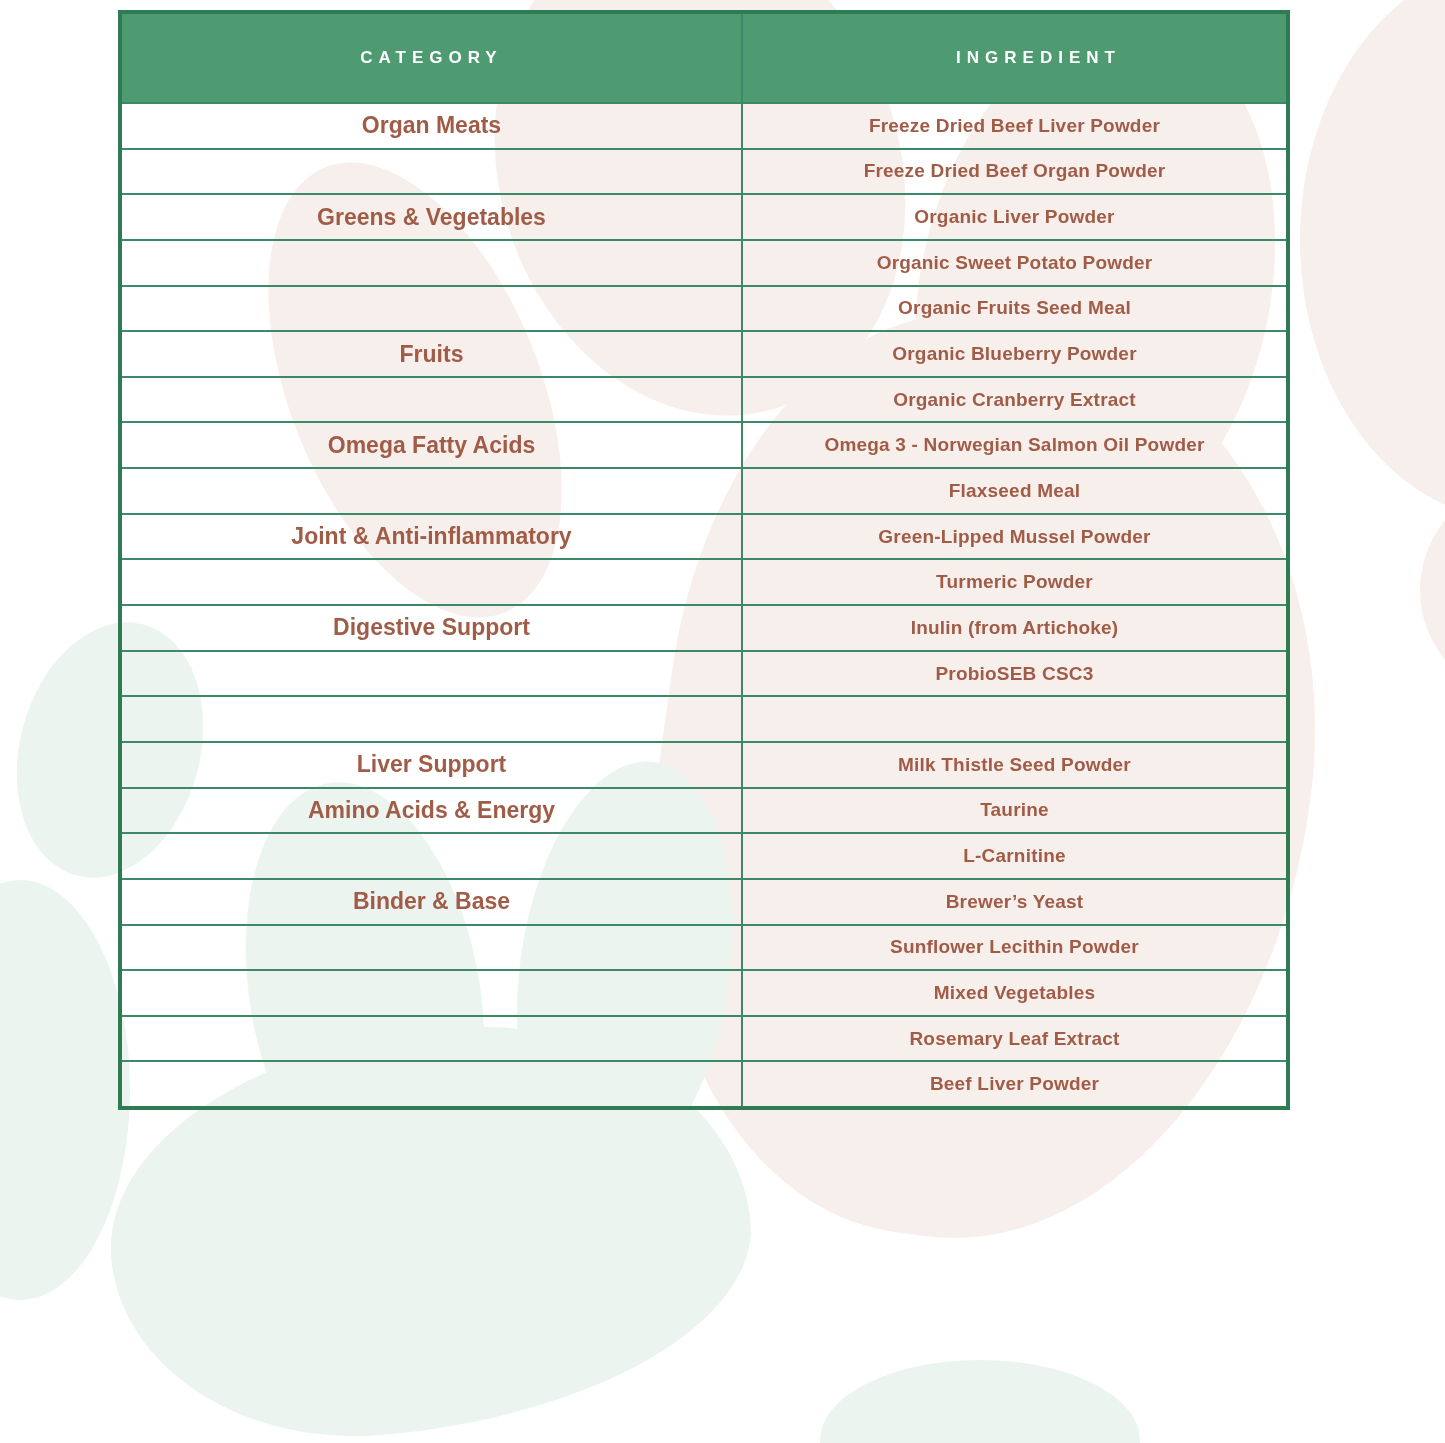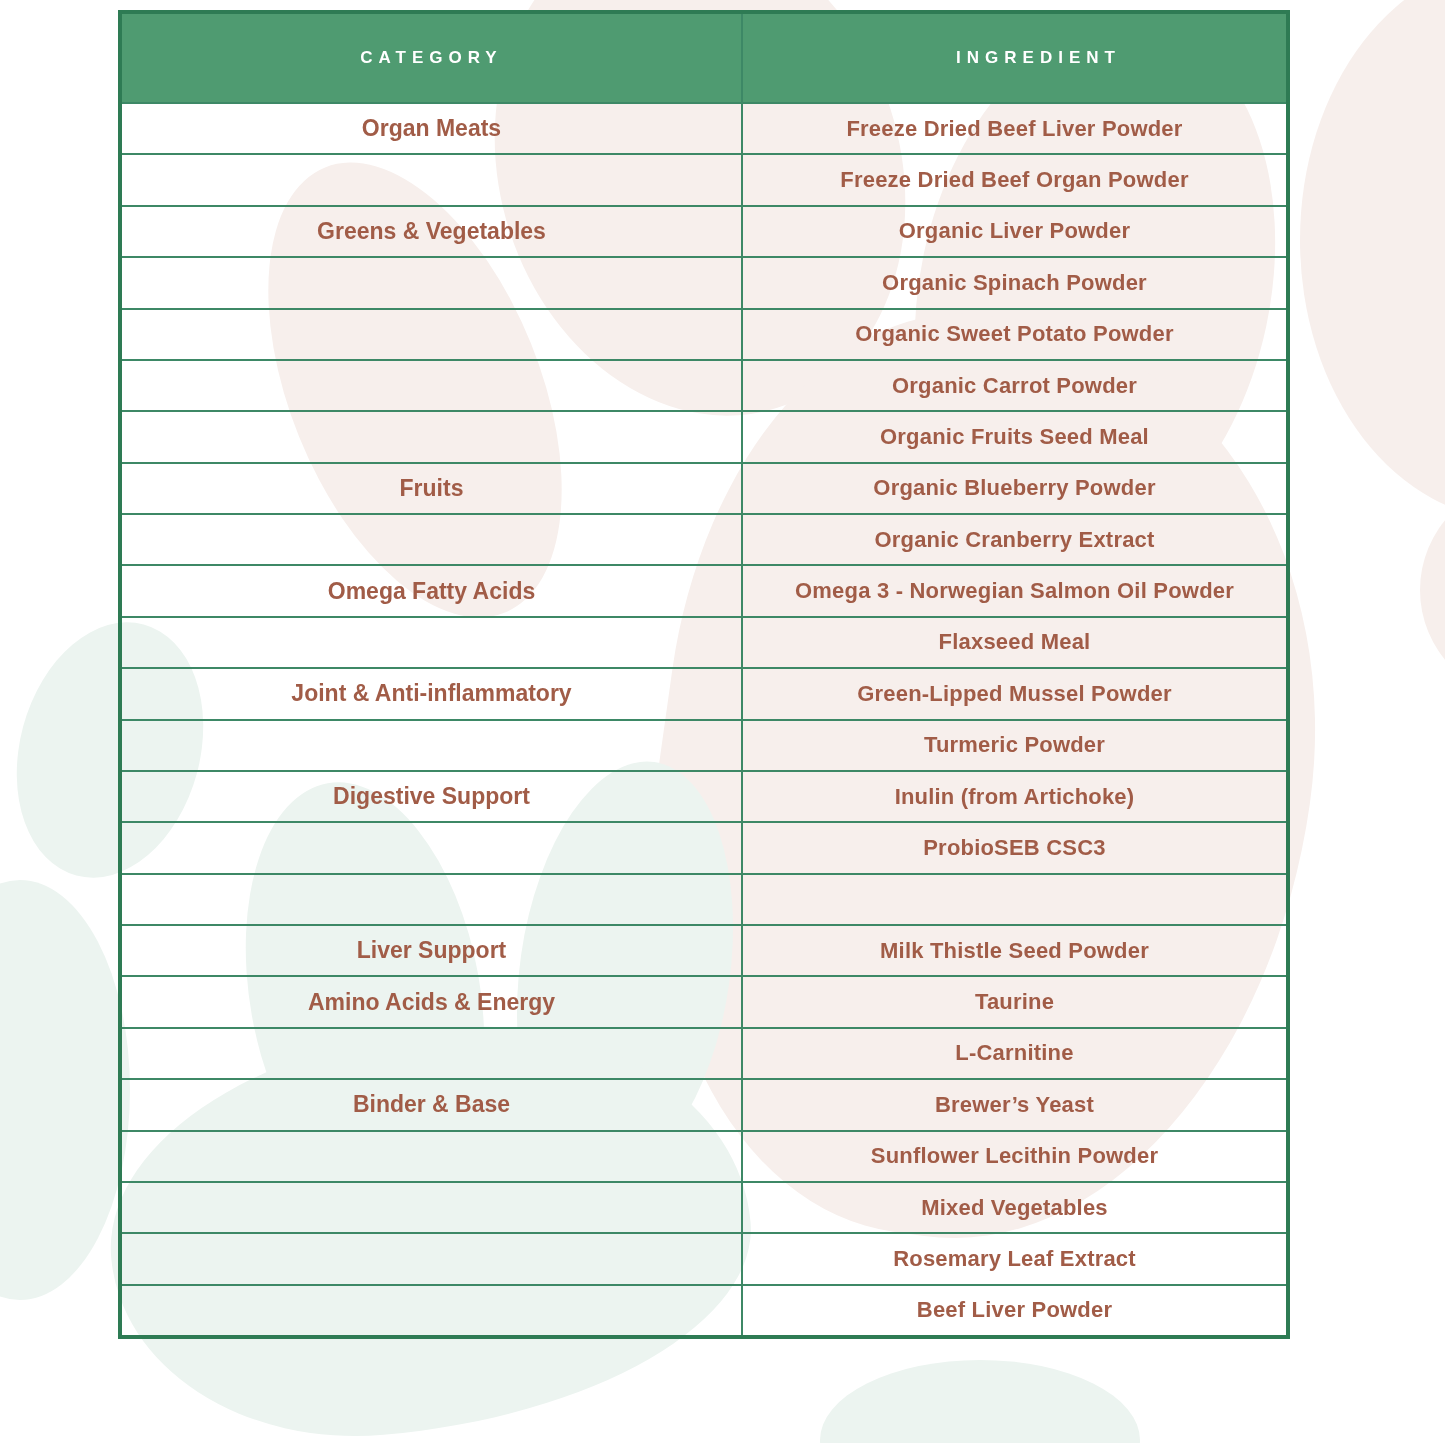--- a/index.html
+++ b/index.html
@@ -42,21 +42,21 @@
   .mint-left-b{left:-90px;top:880px;width:220px;height:420px;}
   .mint-toe-1{left:250px;top:780px;width:230px;height:430px;transform:rotate(-10deg);}
   .mint-toe-2{left:520px;top:760px;width:210px;height:420px;transform:rotate(8deg);}
   .mint-pad{left:110px;top:1030px;width:640px;height:400px;transform:rotate(-5deg);}
   .mint-bottom-c{left:820px;top:1360px;width:320px;height:160px;}
 
   
   .table-wrap{
     position:absolute;
     left:118px;top:10px;
-    width:1172px;height:1329px;
+    width:1172px;height:1100px;
     z-index:1;
     border:4px solid var(--outer);
     display:flex;flex-direction:column;
     background:transparent;
   }
   .thead{
     height:90px;flex:0 0 90px;
     display:flex;
     background:var(--header-bg);
     border-bottom:2px solid var(--line);
@@ -72,21 +72,21 @@
   .trow{flex:1;display:flex;}
   .trow:not(:last-child){border-bottom:2px solid var(--line);}
   .cell{
     display:flex;align-items:center;justify-content:center;
     text-align:center;
     color:var(--brown);
     font-weight:700;
     padding:0 14px;
   }
   .cell.cat{font-size:23px;}
-  .cell.ing{font-size:22px;letter-spacing:0.2px;}
+  .cell.ing{font-size:19px;letter-spacing:0.2px;}
 </style>
 </head>
 <body>
 
 <div class="canvas">
 
   <div class="watermark">
     <div class="blob pink b-round toe-top-center"></div>
     <div class="blob pink b-round toe-top-right"></div>
     <div class="blob pink b-round toe-left"></div>
@@ -115,34 +115,26 @@
   <div class="trow">
     <div class="cell cat col-cat"></div>
     <div class="cell ing col-ing">Freeze Dried Beef Organ Powder</div>
   </div>
 
   <div class="trow">
     <div class="cell cat col-cat">Greens &amp; Vegetables</div>
     <div class="cell ing col-ing">Organic Liver Powder</div>
   </div>
 
-  <div class="trow">
-    <div class="cell cat col-cat"></div>
-    <div class="cell ing col-ing">Organic Spinach Powder</div>
-  </div>
 
   <div class="trow">
     <div class="cell cat col-cat"></div>
     <div class="cell ing col-ing">Organic Sweet Potato Powder</div>
   </div>
 
-  <div class="trow">
-    <div class="cell cat col-cat"></div>
-    <div class="cell ing col-ing">Organic Carrot Powder</div>
-  </div>
 
   <div class="trow">
     <div class="cell cat col-cat"></div>
     <div class="cell ing col-ing">Organic Fruits Seed Meal</div>
   </div>
 
   <div class="trow">
     <div class="cell cat col-cat">Fruits</div>
     <div class="cell ing col-ing">Organic Blueberry Powder</div>
   </div>

